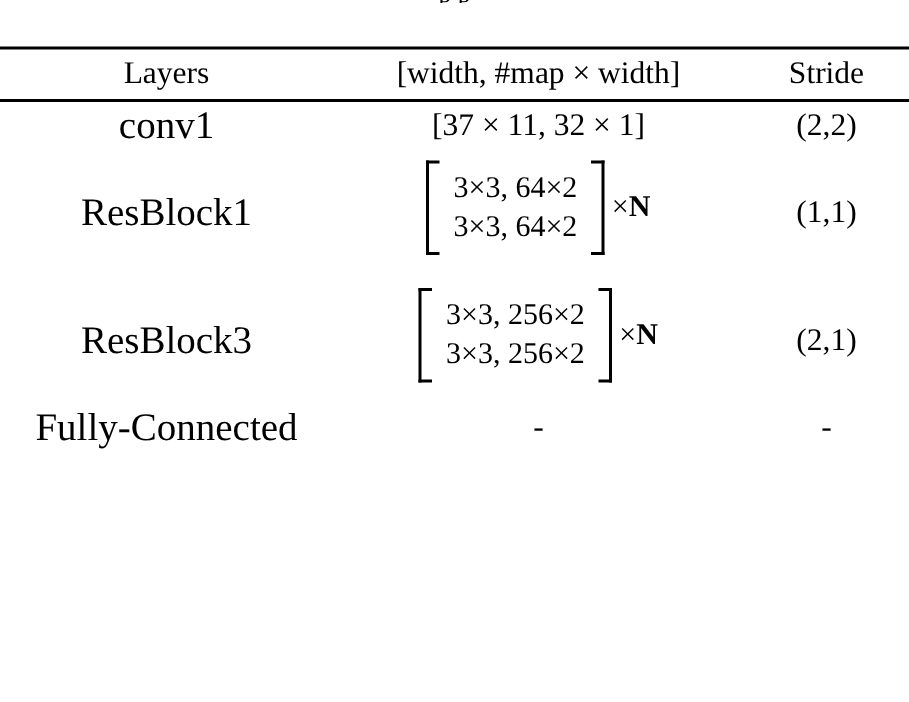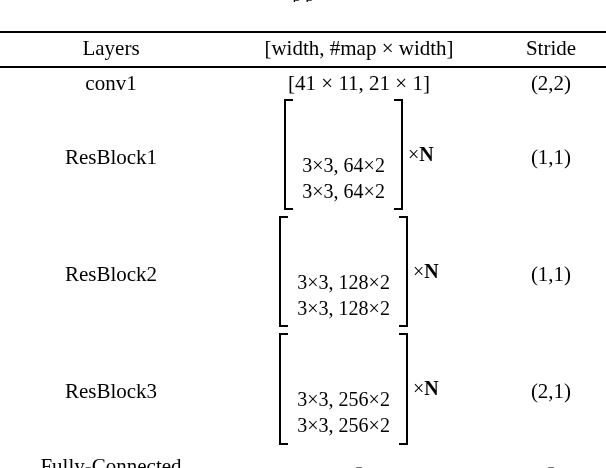--- a/index.html
+++ b/index.html
@@ -66,21 +66,21 @@
     font-size: 21px;
     text-align: center;
     vertical-align: middle;
     padding: 0;
     white-space: nowrap;
   }
 
   tr.row-simple td { height: 31px; }
   tr.row-block  td { height: 85px; }
 
-  .layer-name { font-size: 21px; }
+  .layer-name { font-size: 26px; }
 
   
   .matrix-wrap {
     display: inline-flex;
     align-items: center;
     justify-content: center;
     gap: 2px;
   }
   .bracket {
     position: relative;
@@ -115,21 +115,20 @@
   .bracket.left .serif-bot { left: 0; }
   .bracket.right .serif-top,
   .bracket.right .serif-bot { right: 0; }
 
   .matrix-rows {
     display: flex;
     flex-direction: column;
     justify-content: center;
     padding: 6px 7px;
     line-height: 1.28;
-    margin-top: 48px;
   }
   .matrix-rows .mrow {
     font-size: 20px;
     white-space: nowrap;
     text-align: center;
   }
   .repeat {
     font-size: 20px;
     padding-left: 3px;
     white-space: nowrap;
@@ -159,21 +158,21 @@
         <th>Layers</th>
         <th>[width, #map × width]</th>
         <th>Stride</th>
       </tr>
     </thead>
 
     <tbody>
 
       <tr class="row-simple">
         <td class="layer-name">conv1</td>
-        <td>[41 × 11, 21 × 1]</td>
+        <td>[37 × 11, 32 × 1]</td>
         <td>(2,2)</td>
       </tr>
 
       <tr class="row-block">
         <td class="layer-name">ResBlock1</td>
         <td>
           <span class="matrix-wrap">
             <span class="bracket left">
                 <i class="serif-top"></i>
                 <i class="serif-bot"></i>
@@ -185,41 +184,20 @@
             <span class="bracket right">
                 <i class="serif-top"></i>
                 <i class="serif-bot"></i>
               </span>
             <span class="repeat"><span>×</span><span class="rep-n">N</span></span>
           </span>
         </td>
         <td>(1,1)</td>
       </tr>
 
-      <tr class="row-block">
-        <td class="layer-name">ResBlock2</td>
-        <td>
-          <span class="matrix-wrap">
-            <span class="bracket left">
-                <i class="serif-top"></i>
-                <i class="serif-bot"></i>
-              </span>
-            <span class="matrix-rows">
-              <span class="mrow">3×3, 128×2</span>
-              <span class="mrow">3×3, 128×2</span>
-            </span>
-            <span class="bracket right">
-                <i class="serif-top"></i>
-                <i class="serif-bot"></i>
-              </span>
-            <span class="repeat"><span>×</span><span class="rep-n">N</span></span>
-          </span>
-        </td>
-        <td>(1,1)</td>
-      </tr>
 
       <tr class="row-block">
         <td class="layer-name">ResBlock3</td>
         <td>
           <span class="matrix-wrap">
             <span class="bracket left">
                 <i class="serif-top"></i>
                 <i class="serif-bot"></i>
               </span>
             <span class="matrix-rows">

